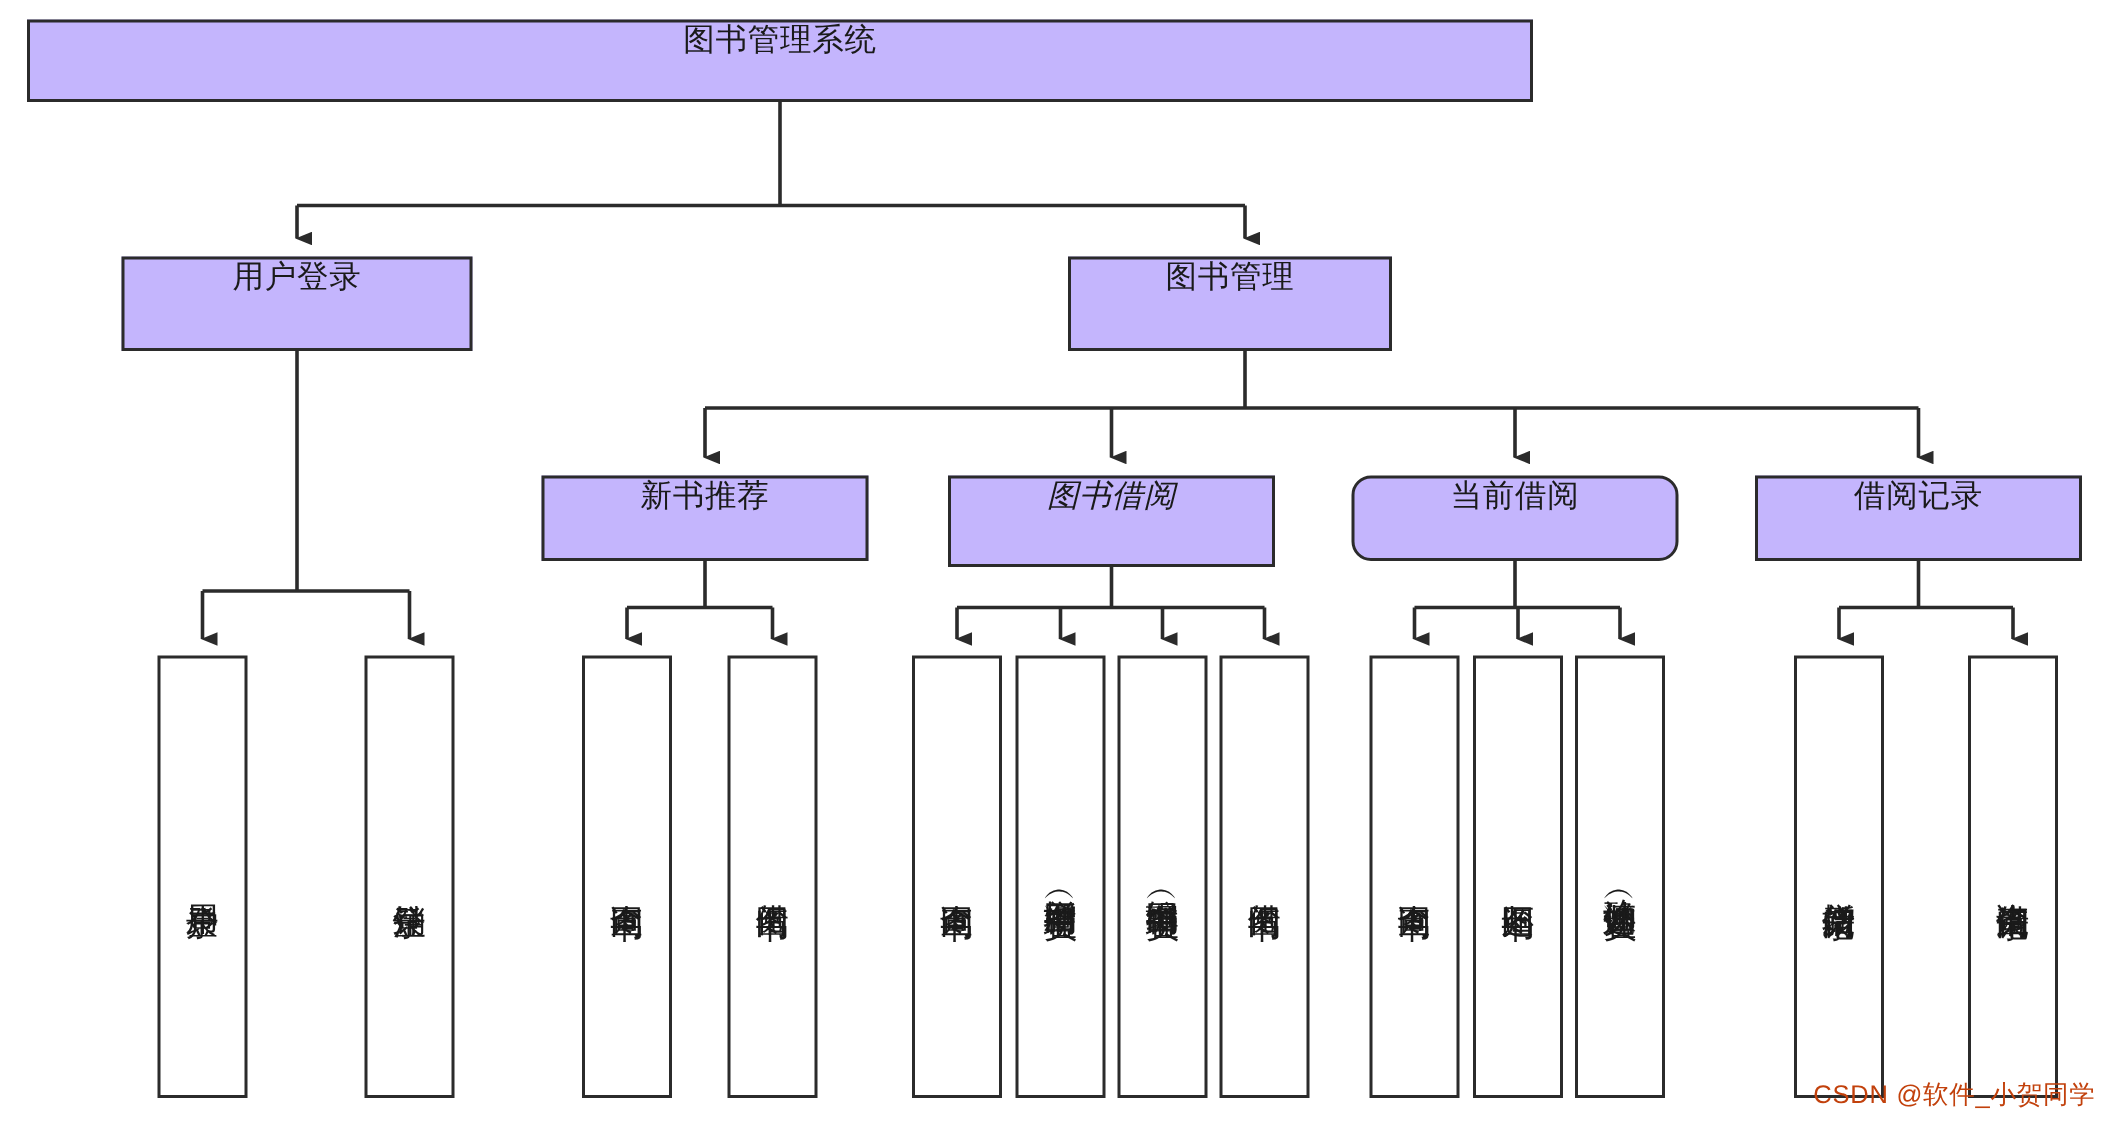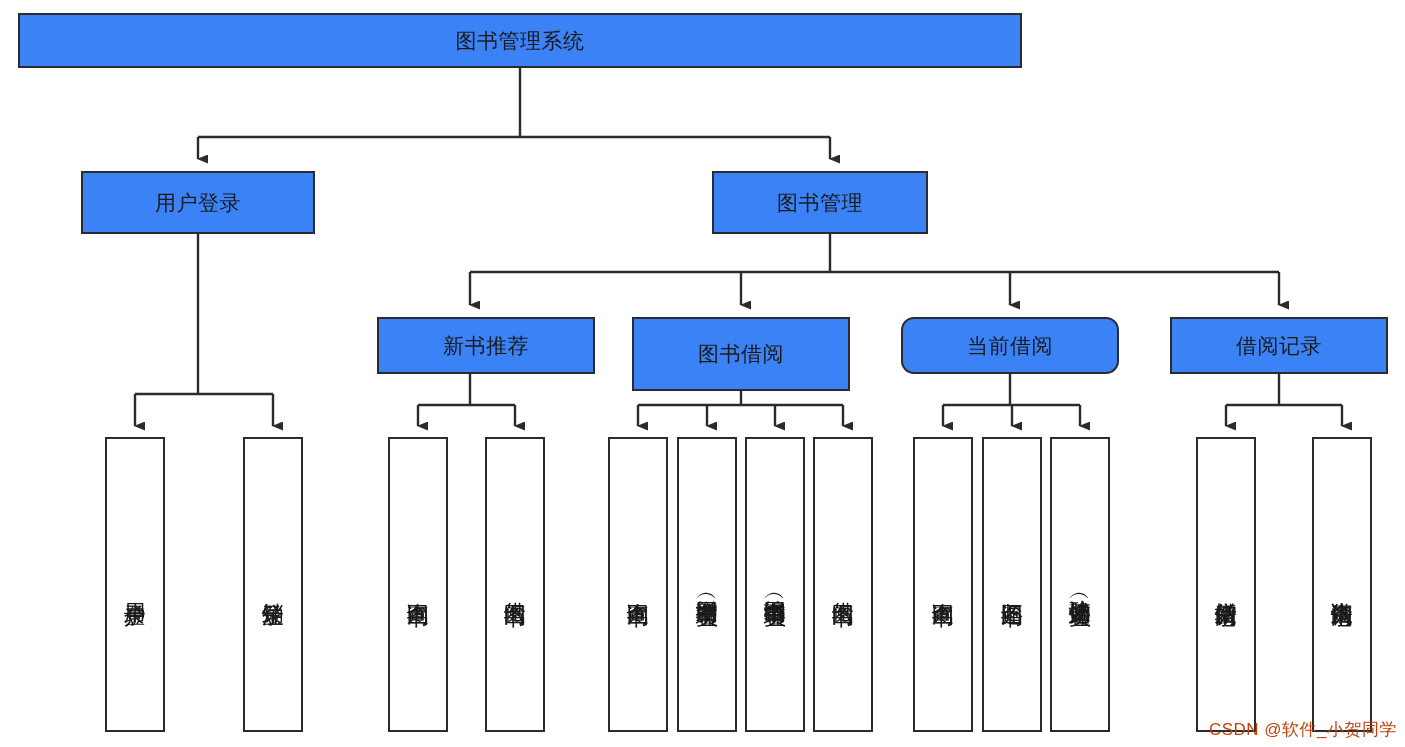--- a/index.html
+++ b/index.html
@@ -16,25 +16,25 @@
   }
   #diagram-root {
     position: absolute;
     left: 0;
     top: 0;
     width: 1405px;
     height: 747px;
   }
   .node-box {
     position: absolute;
-    background: #3b82f6;
+    background: #c4b5fd;
     border: 2px solid #2b2b2b;
     box-sizing: border-box;
     display: flex;
-    align-items: center;
+    align-items: flex-start;
     justify-content: center;
   }
   .node-label {
     color: #1a1a1a;
     font-size: 21px;
     line-height: 1.1;
     white-space: nowrap;
     letter-spacing: 0.5px;
   }
   .leaf-box {
@@ -133,24 +133,24 @@
     <span class="node-label">图书管理系统</span>
   </div>
 
   <div class="node-box" style="left:81px; top:171px; width:234px; height:63px;">
     <span class="node-label">用户登录</span>
   </div>
   <div class="node-box" style="left:712px; top:171px; width:216px; height:63px;">
     <span class="node-label">图书管理</span>
   </div>
 
-  <div class="node-box" style="left:361px; top:317px; width:218px; height:57px;margin-left:16px;">
+  <div class="node-box" style="left:361px; top:317px; width:218px; height:57px;">
     <span class="node-label">新书推荐</span>
   </div>
-  <div class="node-box" style="left:632px; top:317px; width:218px; height:74px;">
+  <div class="node-box" style="left:632px; top:317px; width:218px; height:61px;font-style:italic;">
     <span class="node-label">图书借阅</span>
   </div>
   <div class="node-box" style="left:901px; top:317px; width:218px; height:57px;border-radius:13px;">
     <span class="node-label">当前借阅</span>
   </div>
   <div class="node-box" style="left:1170px; top:317px; width:218px; height:57px;">
     <span class="node-label">借阅记录</span>
   </div>
 
   <div class="leaf-box" style="left:105px; top:437px; width:60px; height:295px;">

